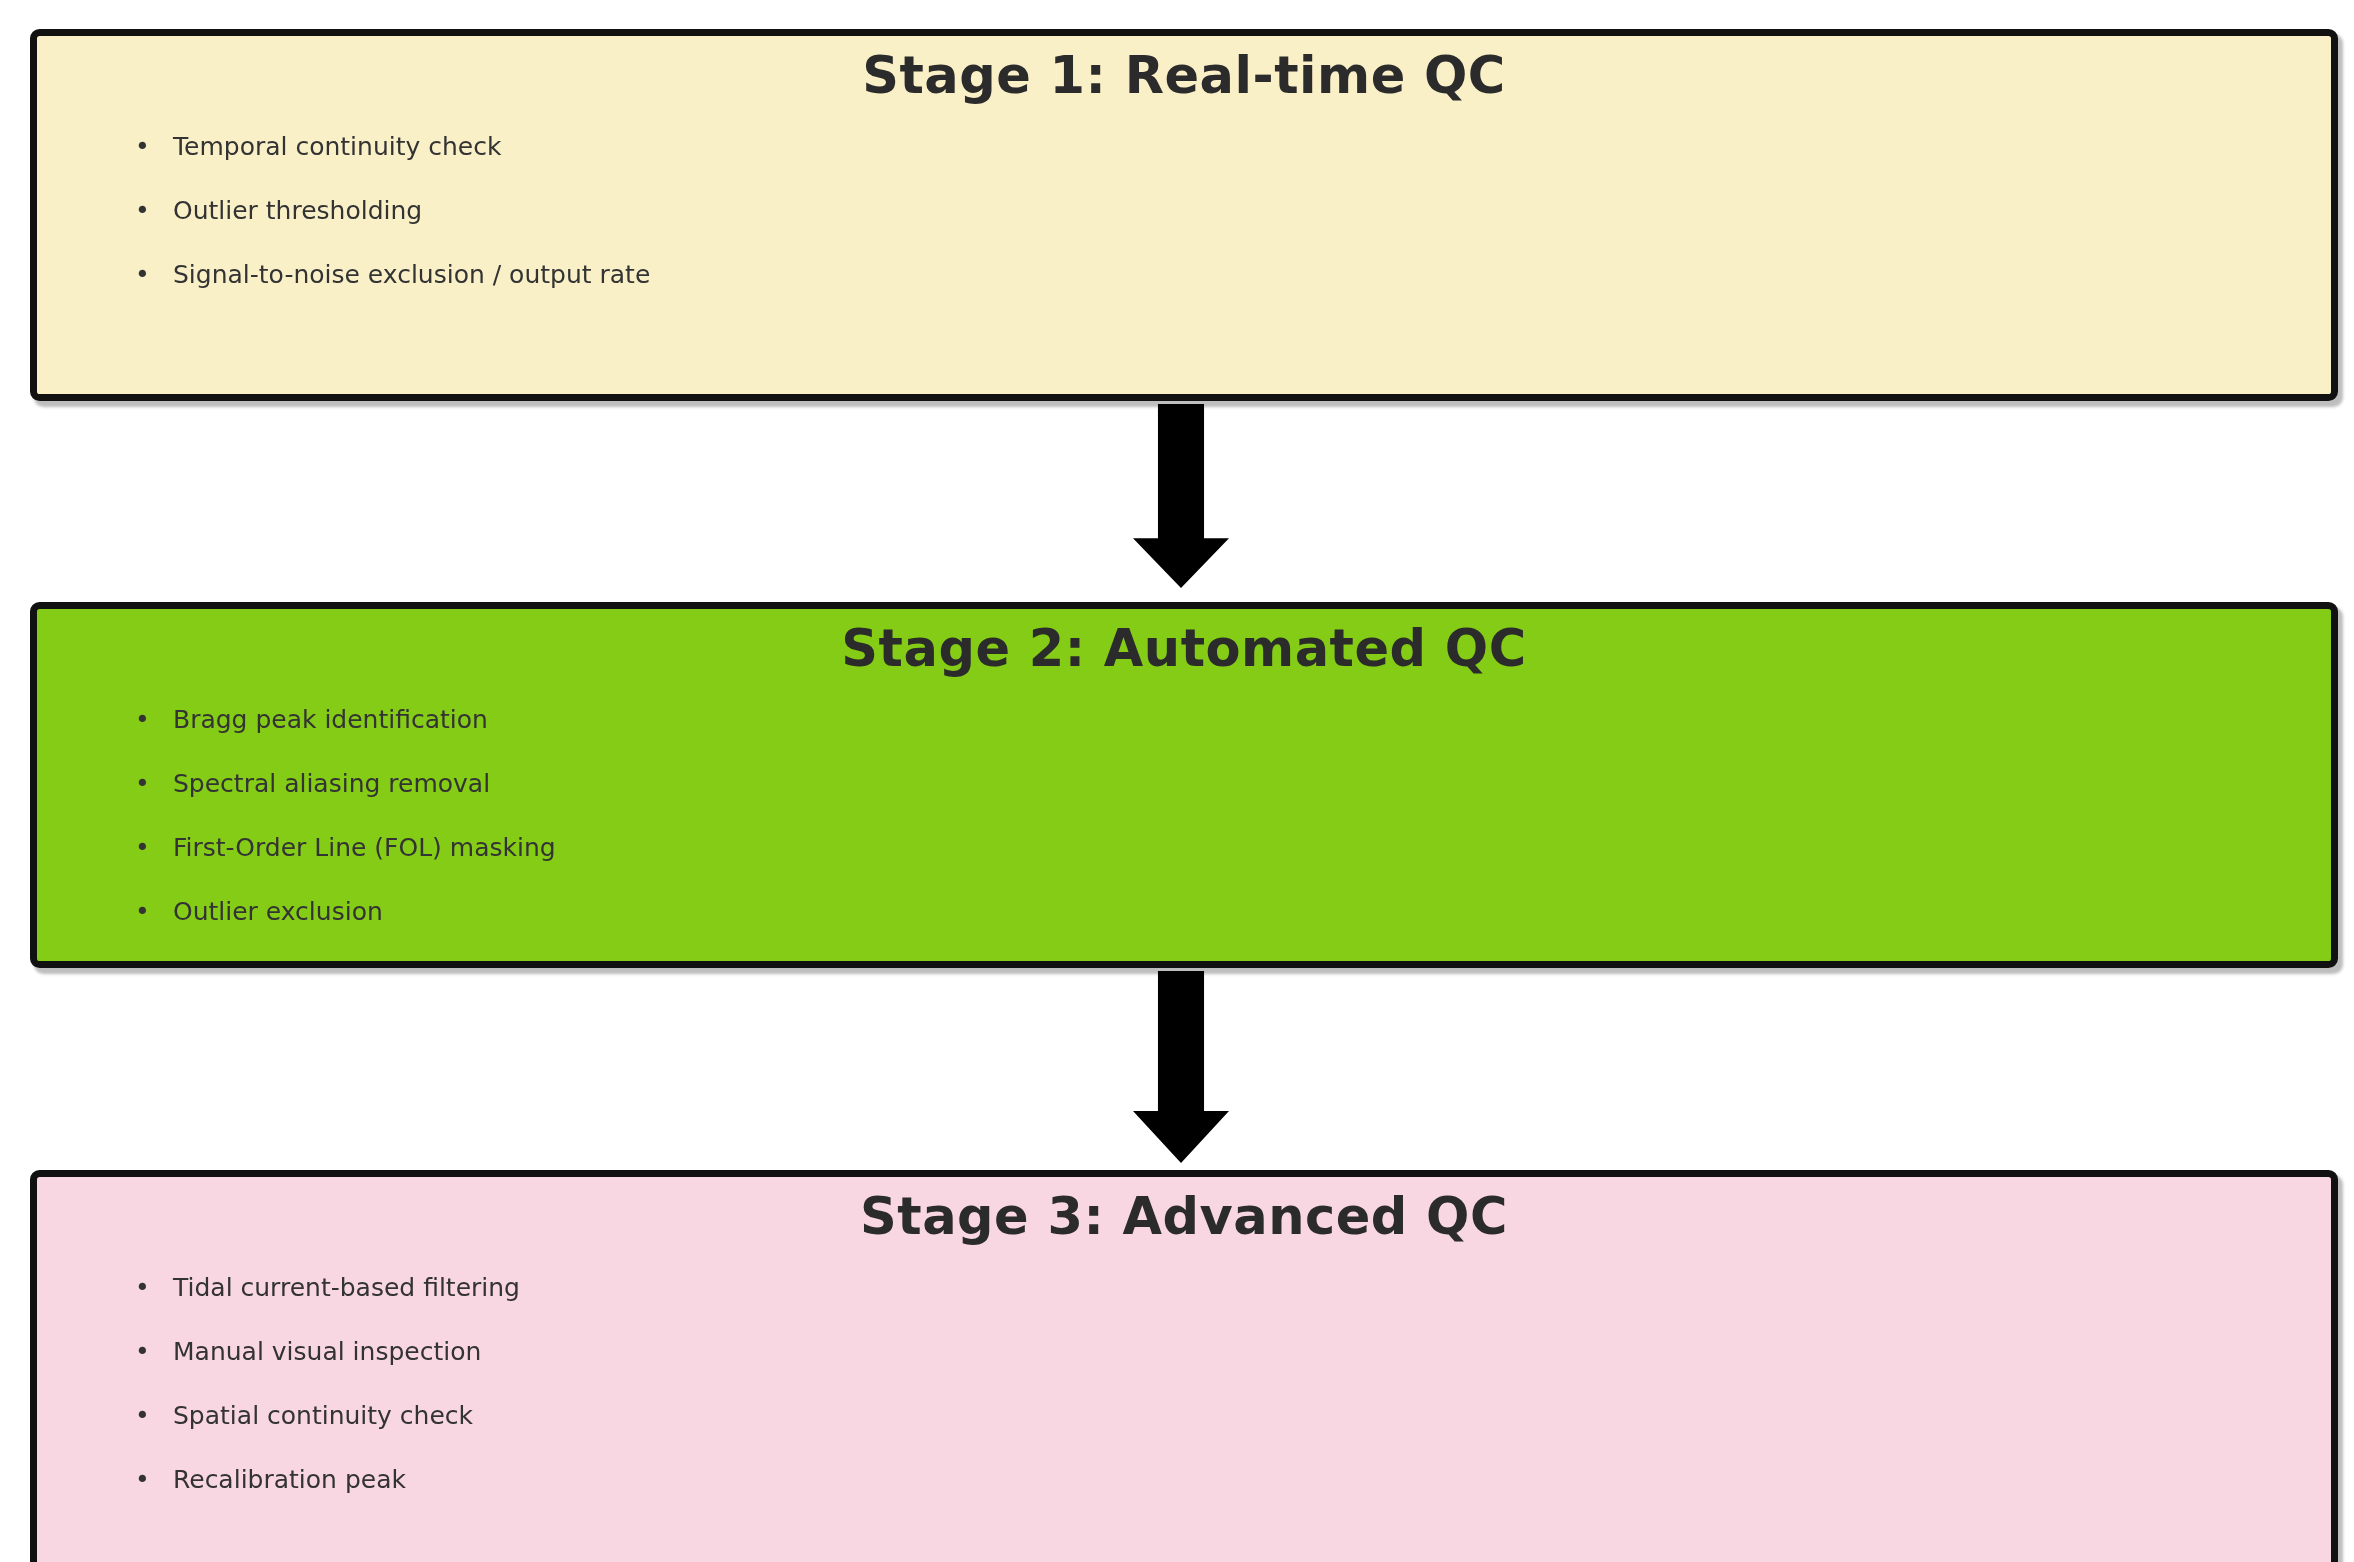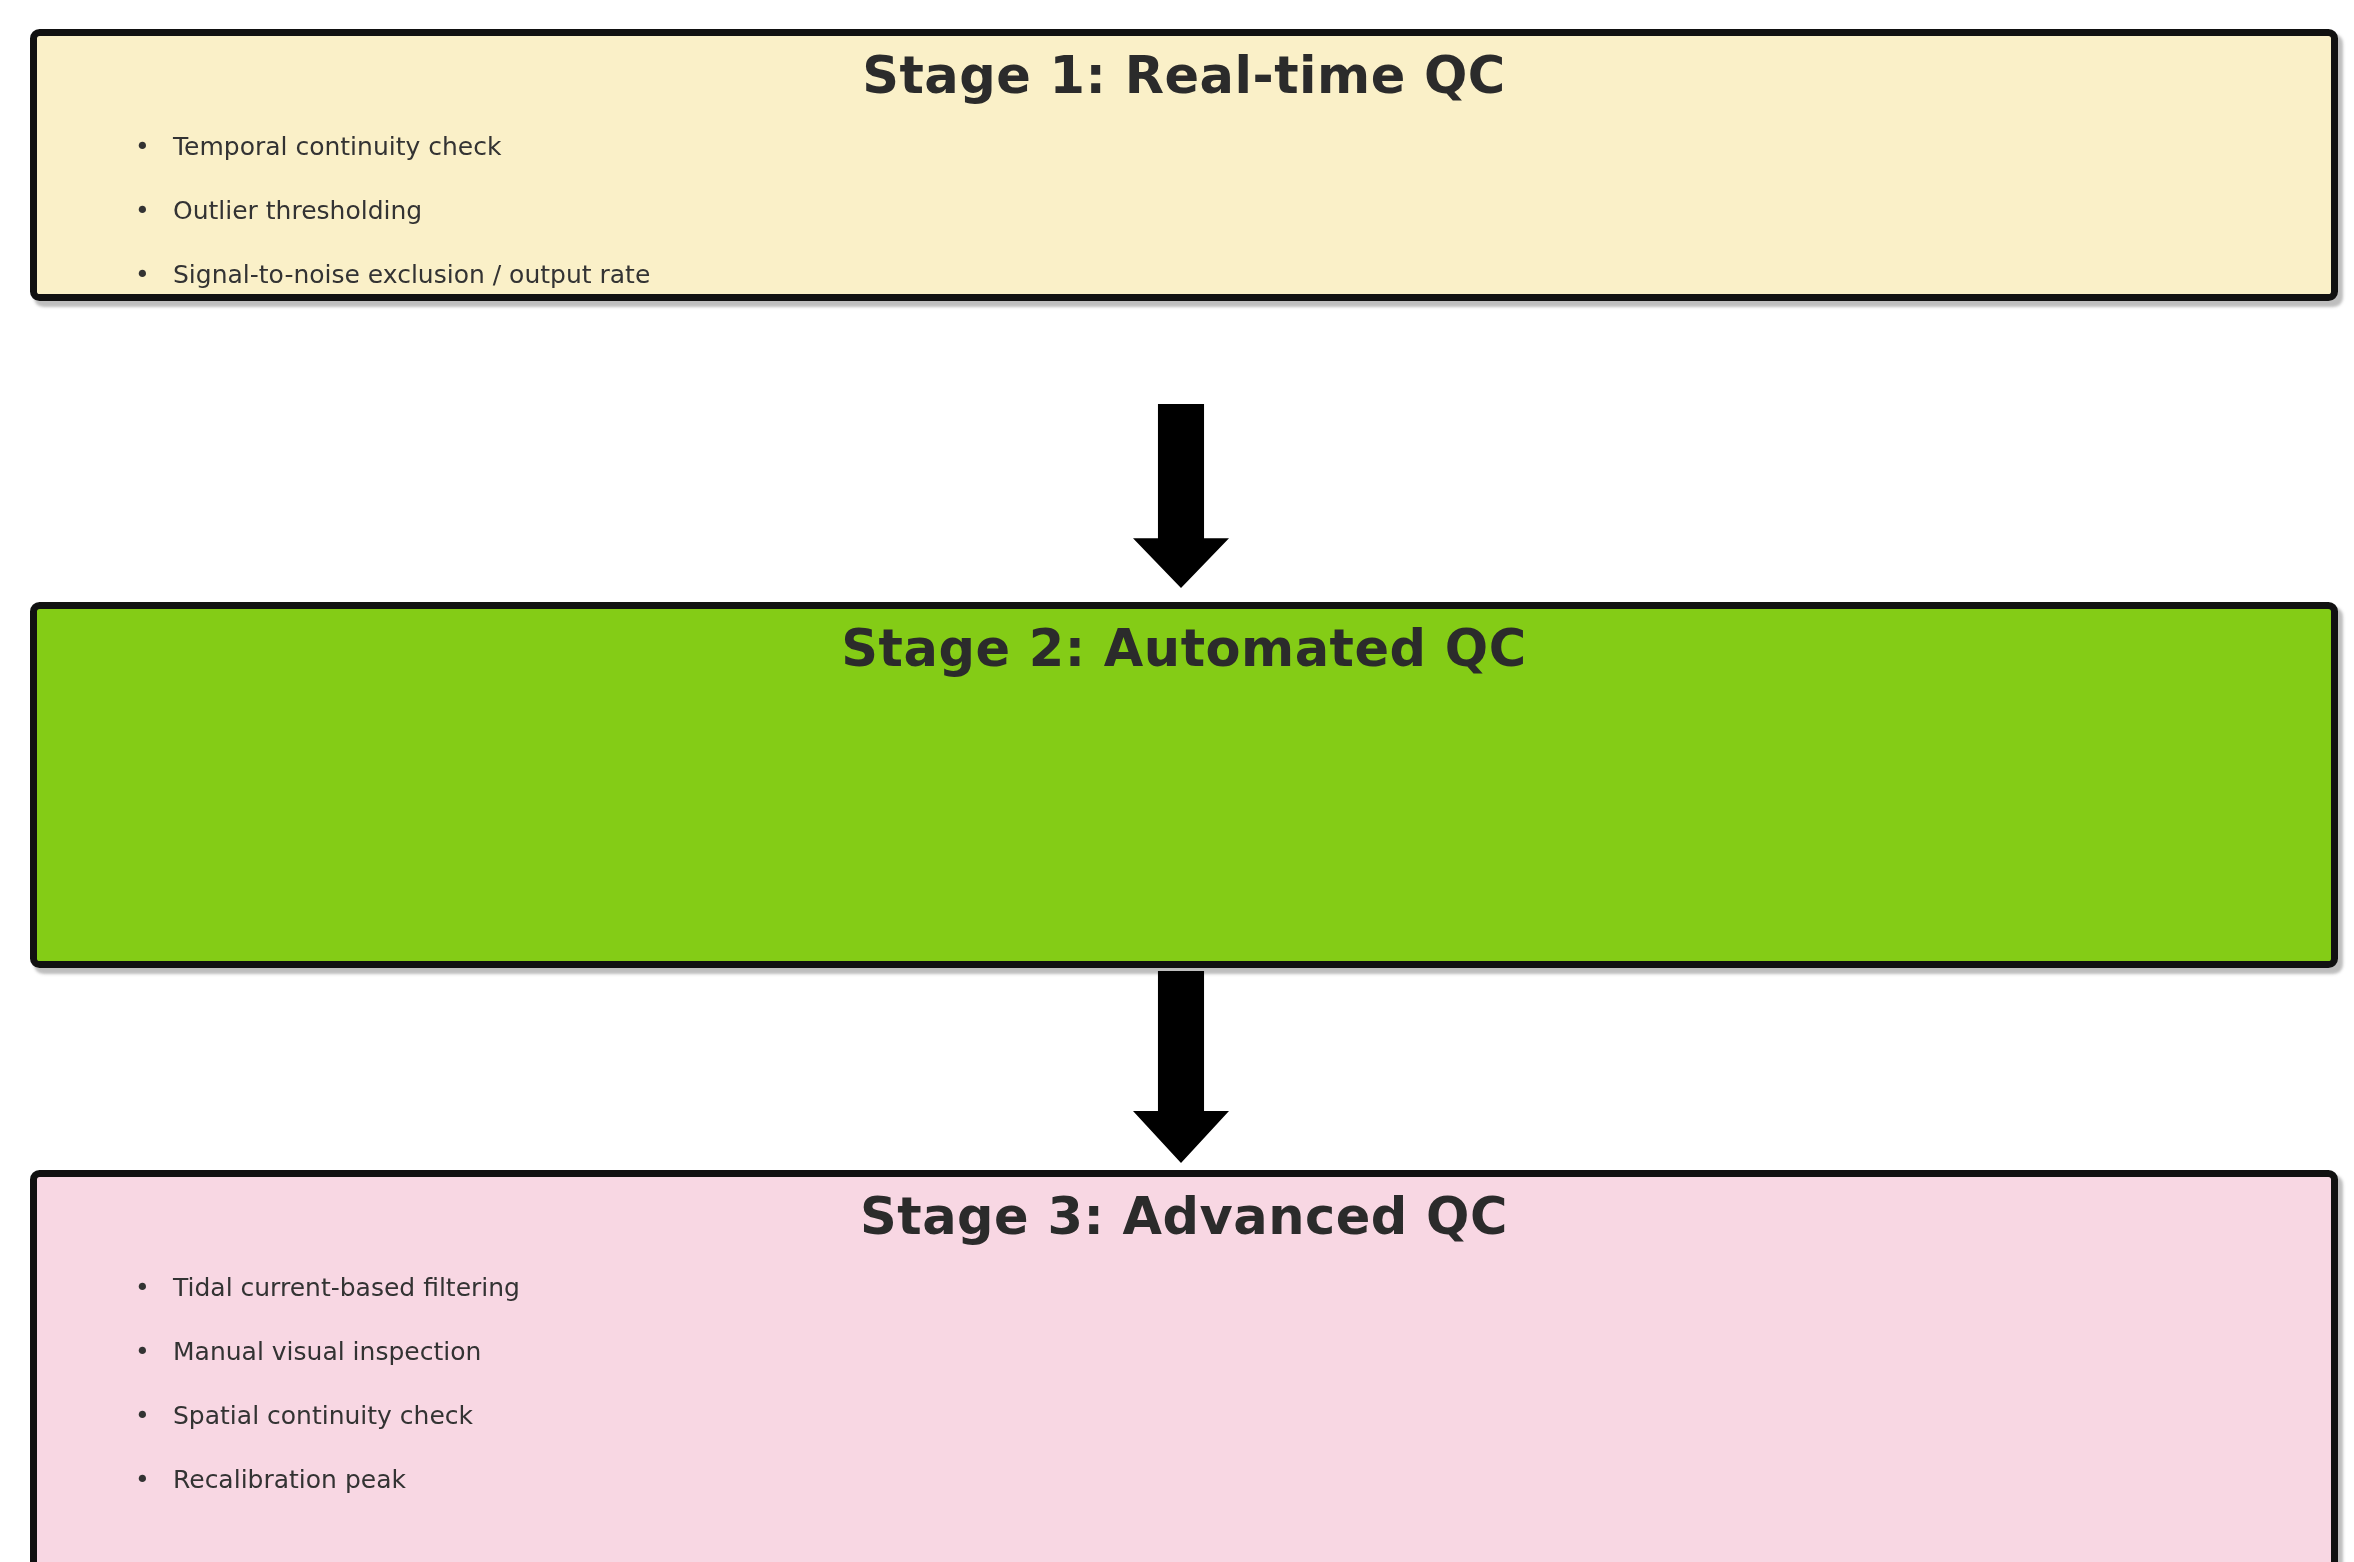--- a/index.html
+++ b/index.html
@@ -18,21 +18,21 @@
   .stage-box {
     position: absolute;
     left: 30px;
     width: 2308px;
     box-sizing: border-box;
     border: 7.7px solid #111111;
     border-radius: 9.6px;
     box-shadow: 4.8px 5.8px 2.9px rgba(110,110,110,0.45);
     padding: 9.6px 38px 0 38px;
   }
-  .stage-box.s1 { top: 29px;   height: 272px; }
+  .stage-box.s1 { top: 29px;   height: 372px; }
   .stage-box.s2 { top: 602px;  height: 366px; }
   .stage-box.s3 { top: 1170px; height: 466px; }
 
   .stage-title {
     text-align: center;
     font-weight: bold;
     font-size: 51px;
     line-height: 60px;
     color: #2b2b2b;
     letter-spacing: 0.5px;
@@ -79,20 +79,26 @@
   </div>
 
   <div class="flow-arrow a1" style="color: rgb(0, 0, 0);">
     <svg viewBox="0 0 100 192" preserveAspectRatio="none" aria-hidden="true">
       <polygon points="26,0 74,0 74,140 100,140 50,192 0,140 26,140" fill="currentColor"></polygon>
     </svg>
   </div>
 
   <div class="stage-box s2" style="background-color: #84cc16;">
     <div class="stage-title">Stage 2: Automated QC</div>
+    <ul class="bullet-list">
+      <li>Bragg peak identification</li>
+      <li>Spectral aliasing removal</li>
+      <li>First-Order Line (FOL) masking</li>
+      <li>Outlier exclusion</li>
+    </ul>
   </div>
 
   <div class="flow-arrow a2" style="color: rgb(0, 0, 0);">
     <svg viewBox="0 0 100 192" preserveAspectRatio="none" aria-hidden="true">
       <polygon points="26,0 74,0 74,140 100,140 50,192 0,140 26,140" fill="currentColor"></polygon>
     </svg>
   </div>
 
   <div class="stage-box s3" style="background-color: rgb(248, 215, 227);">
     <div class="stage-title">Stage 3: Advanced QC</div>

